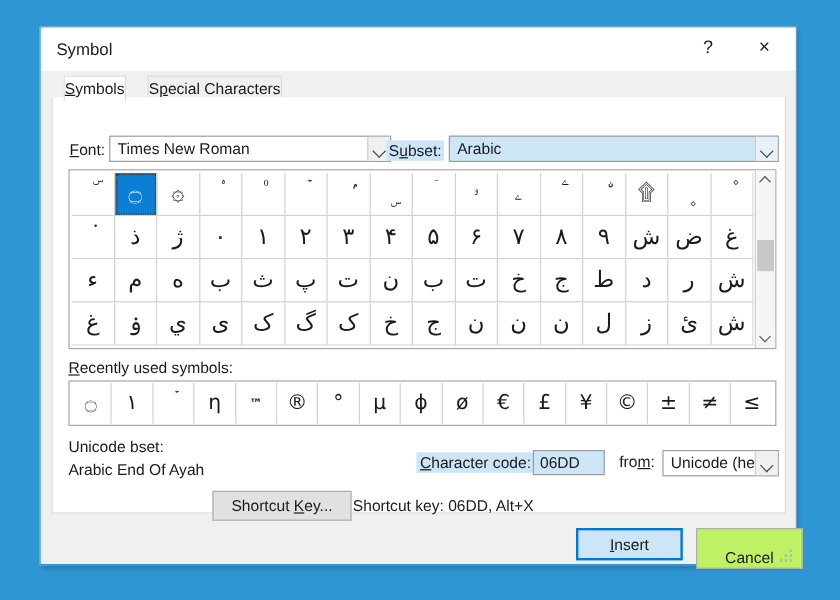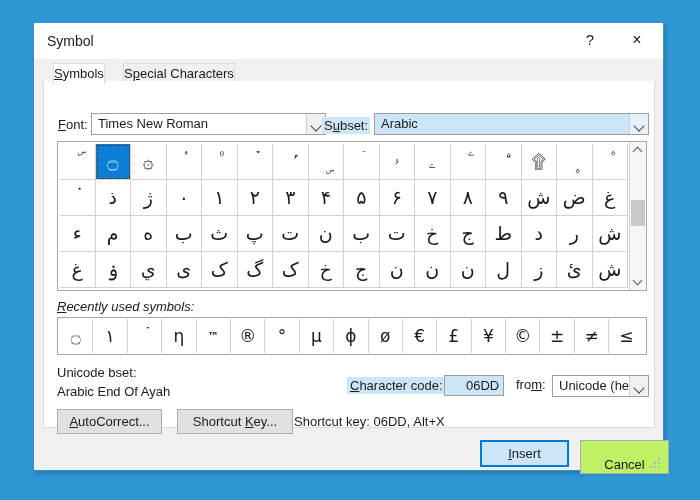--- a/index.html
+++ b/index.html
@@ -246,21 +246,20 @@
     background: #c8c8c8;
     cursor: default;
   }
 
   
   #recent-label {
     position: absolute;
     left: 13px; top: 218px;
     font-size: 13px;
     color: #1b1b1b;
-    font-style: italic;
   }
   #recent-frame {
     position: absolute;
     left: 13px; top: 236px;
     width: 590px; height: 38px;
     background: #ffffff;
     border: 1px solid #a8a8a8;
     box-sizing: border-box;
   }
   #recent-grid {
@@ -312,21 +311,21 @@
   #charcode-input {
     position: absolute;
     left: 400px; top: 294px;
     width: 60px; height: 21px;
     background: #cde6f7;
     border: 1px solid #9d9d9d;
     box-sizing: border-box;
     font-size: 13px;
     color: #1b1b1b;
     line-height: 19px;
-    padding-left: 21px;
+    padding-left: 5px;
     cursor: text;
   }
   #from-label {
     position: absolute;
     left: 472px; top: 296px;
     font-size: 13px;
     color: #1b1b1b;
   }
   #from-combo { left: 508px; top: 294px; width: 97px; }
 
@@ -544,23 +543,20 @@
       <div id="charcode-input">06DD</div>
 
       <div id="from-label">
         <span>fro</span><span class="uline">m</span><span>:</span>
       </div>
       <div class="combo" id="from-combo">
         <span class="combo-value">Unicode (hex)</span>
         <span class="combo-arrow"></span>
       </div>
 
-      <button class="gray-button" id="autocorrect-button">
-        <span class="uline">A</span><span>utoCorrect...</span>
-      </button>
       <button class="gray-button" id="shortcut-key-button">
         <span>Shortcut </span><span class="uline">K</span><span>ey...</span>
       </button>
       <div id="shortcut-key-text">Shortcut key: 06DD, Alt+X</div>
 
     </div>
 
     <button id="insert-button">
       <span class="uline">I</span><span>nsert</span>
     </button>

